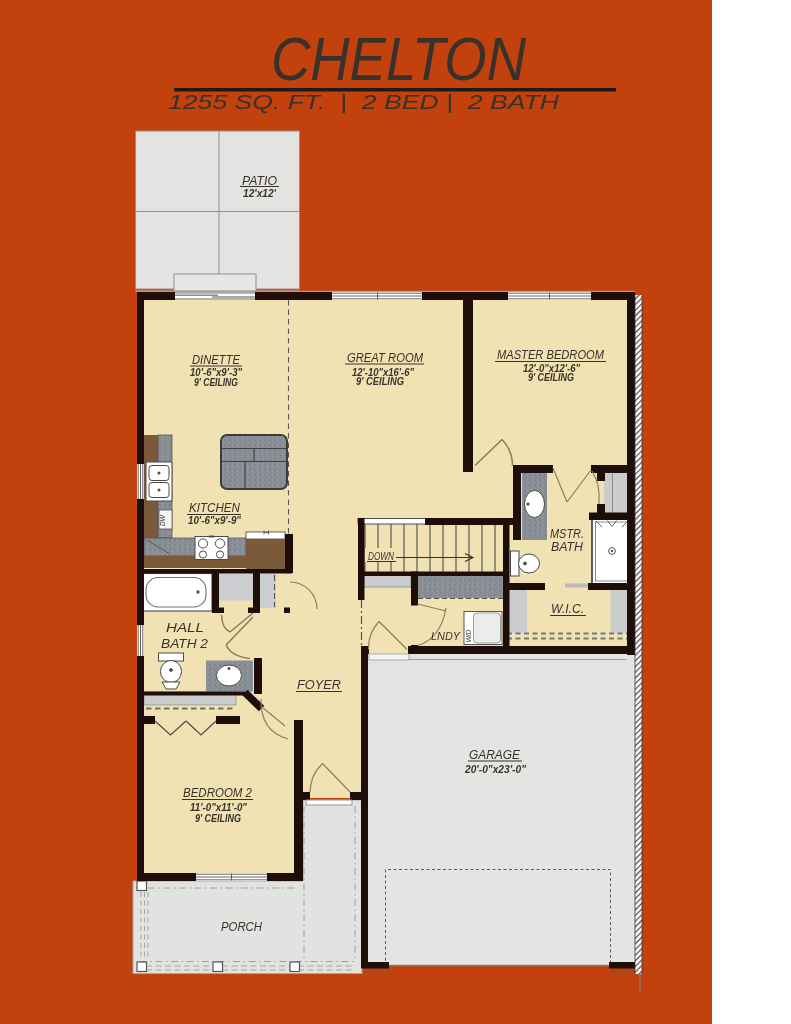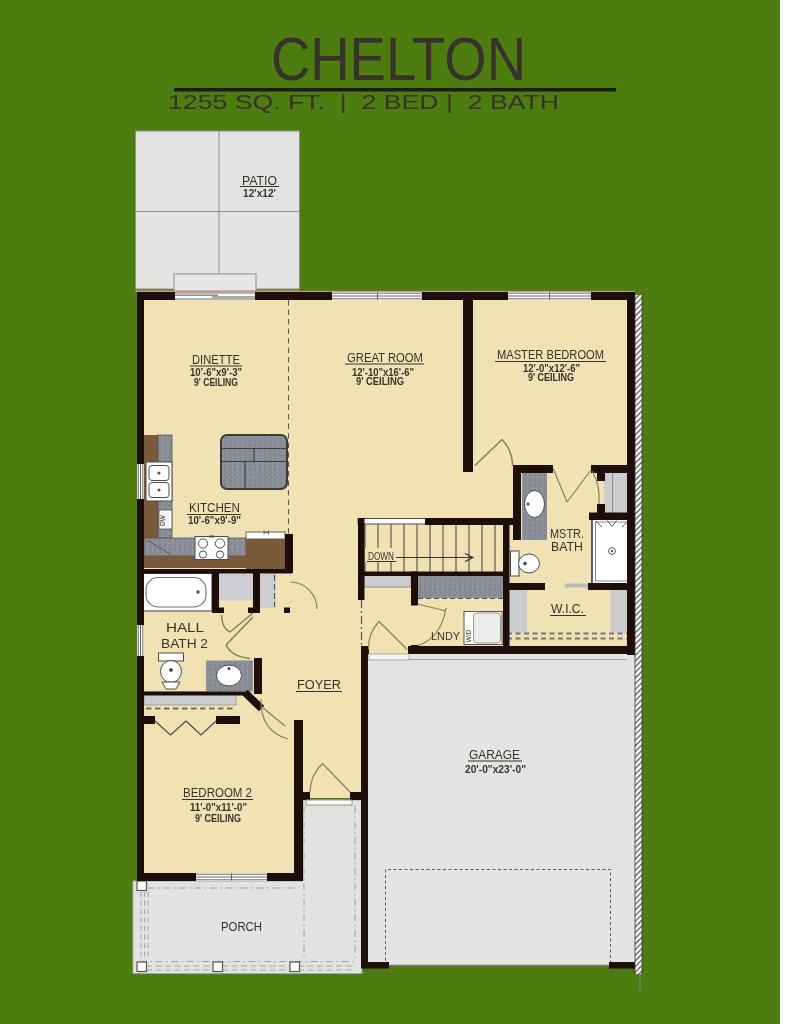--- a/index.html
+++ b/index.html
@@ -1,17 +1,17 @@
 <!DOCTYPE html>
 <html><head>
 <meta charset="utf-8">
 <style>
   html,body{margin:0;padding:0;background:#ffffff;}
-  #page{position:relative;width:780px;height:1024px;background:#4d7c0f;overflow:hidden;
-        font-family:"Liberation Sans",sans-serif;}
+  #page{position:relative;width:712px;height:1024px;background:#c2410c;overflow:hidden;
+        font-family:"Liberation Sans",sans-serif;font-style:italic;}
   svg{position:absolute;left:0;top:0;}
   text{font-family:"Liberation Sans",sans-serif;fill:#38322b;}
 </style>
 </head>
 <body>
 <div id="page">
 <svg width="791" height="1024" viewBox="0 0 791 1024">
 <defs>
   <pattern id="gran" width="5" height="5" patternUnits="userSpaceOnUse">
     <rect width="5" height="5" fill="#8a8e96"></rect>

